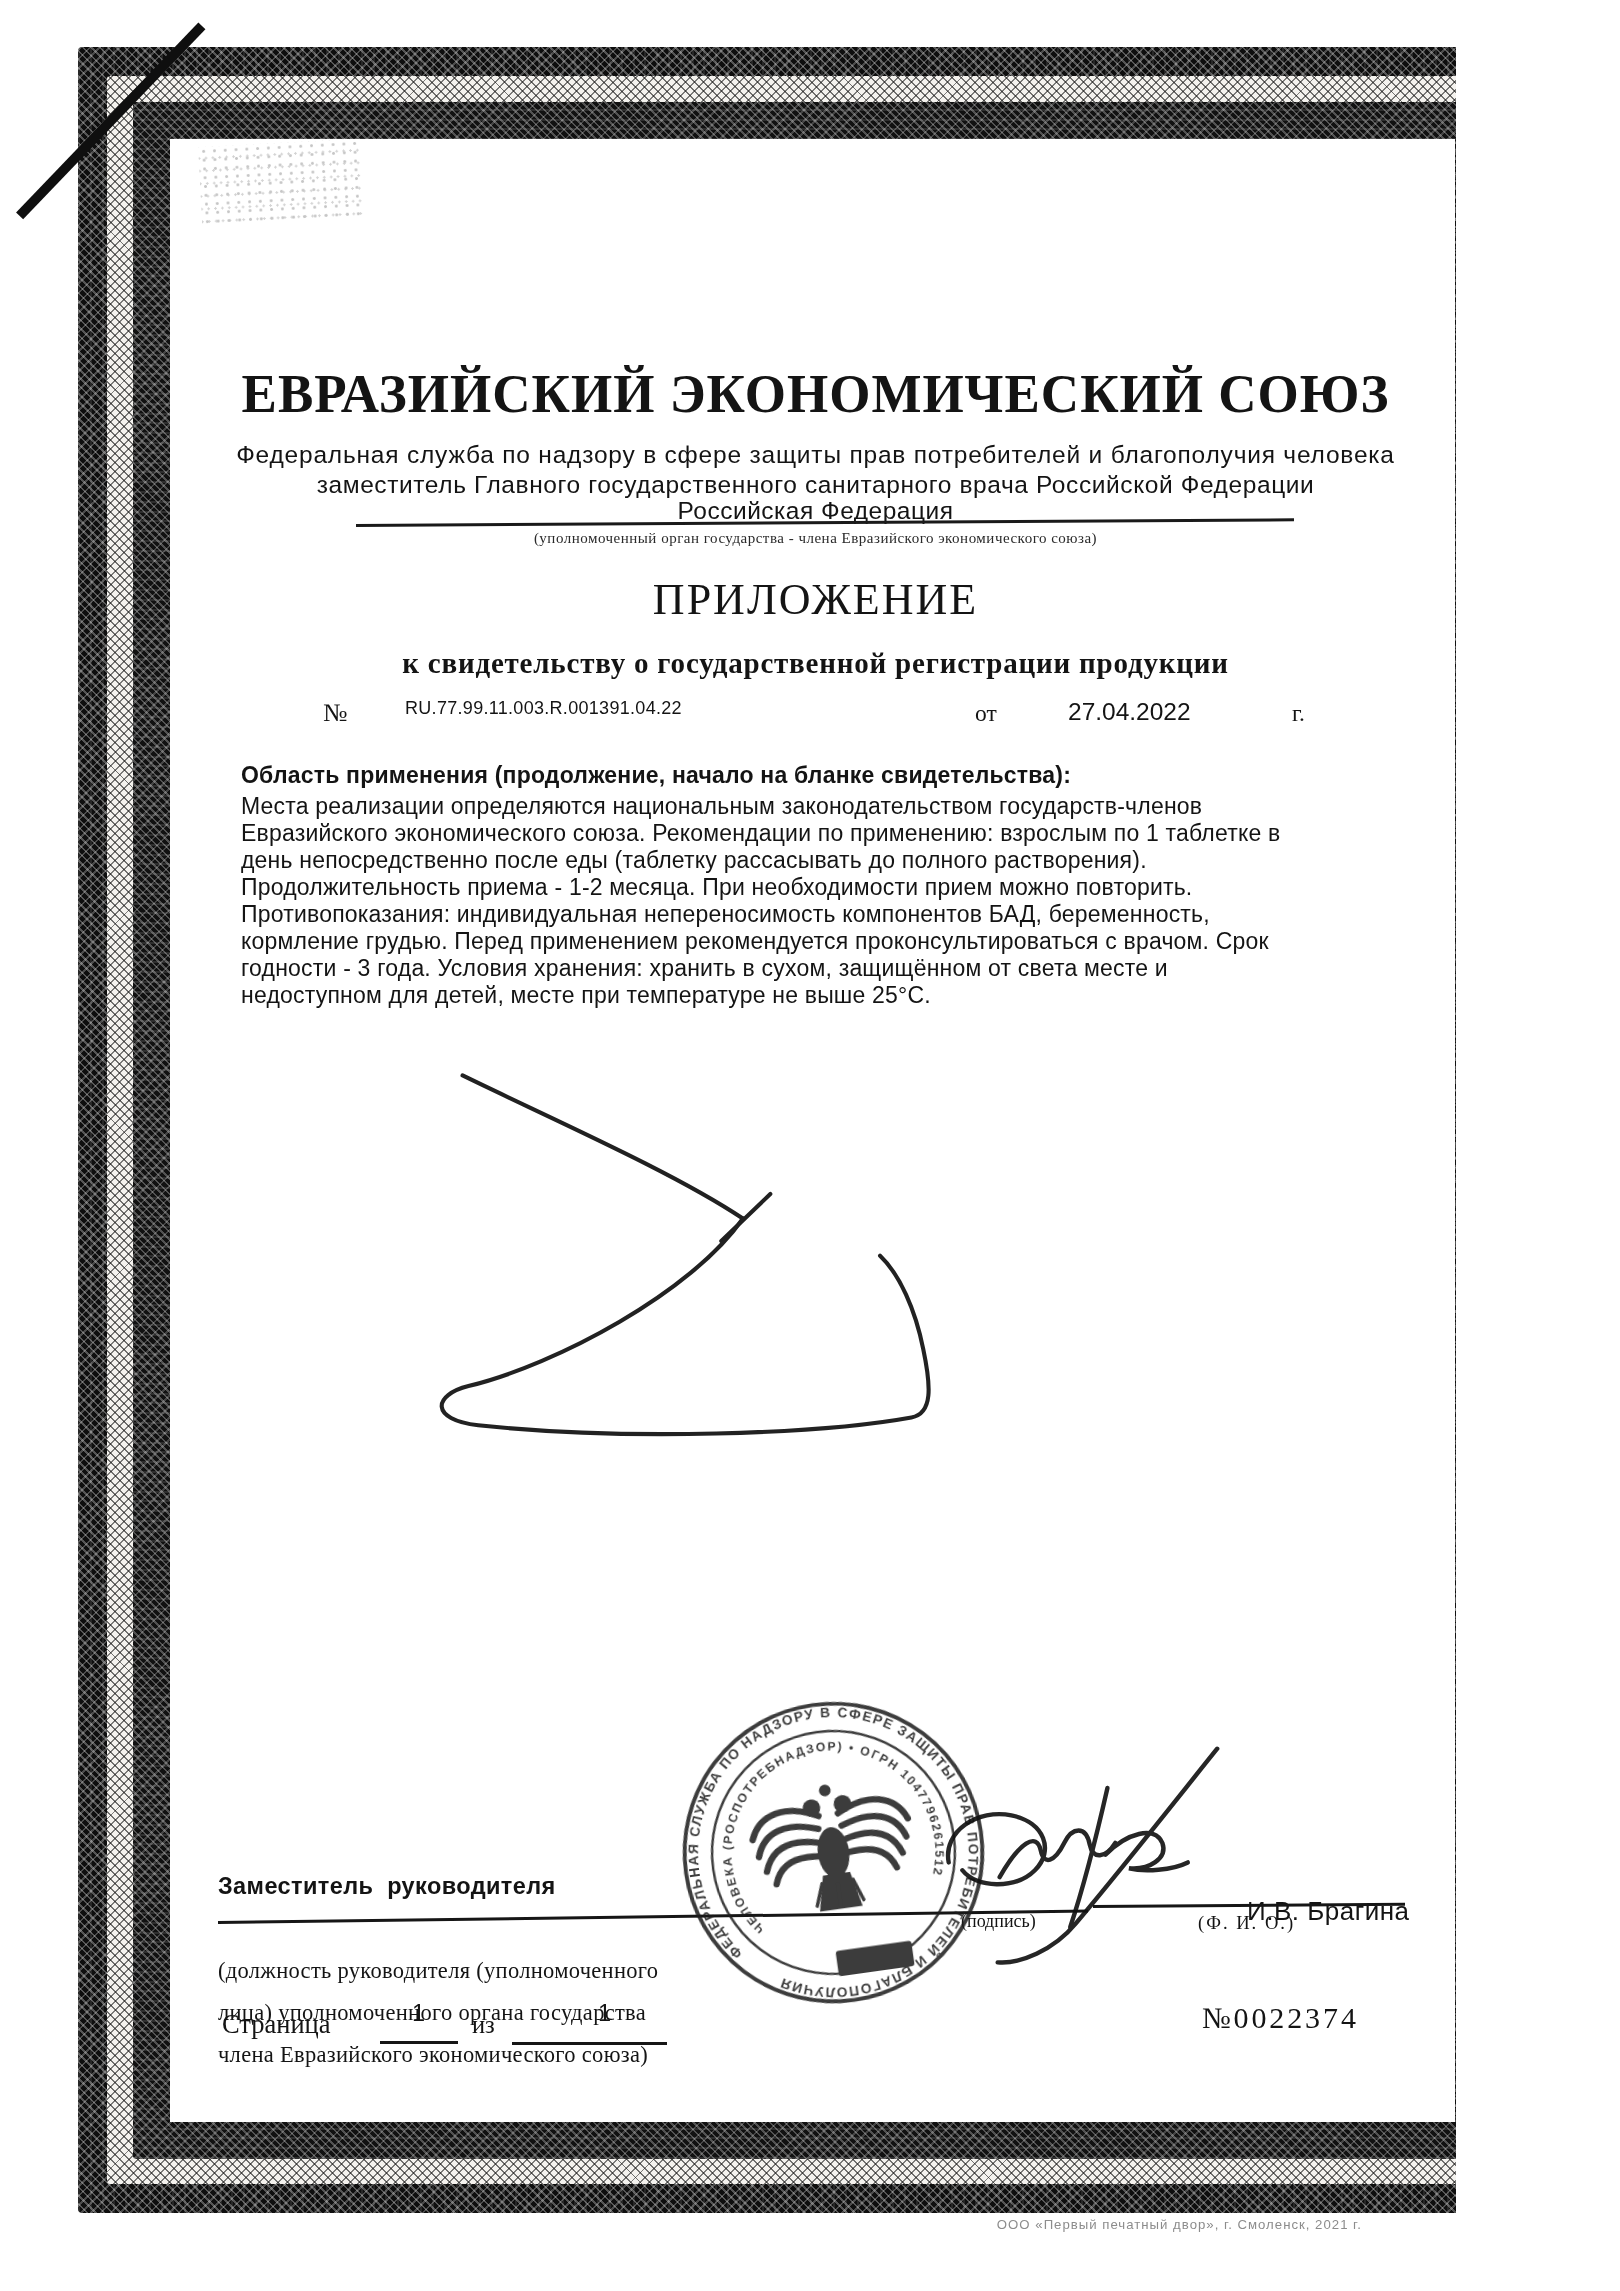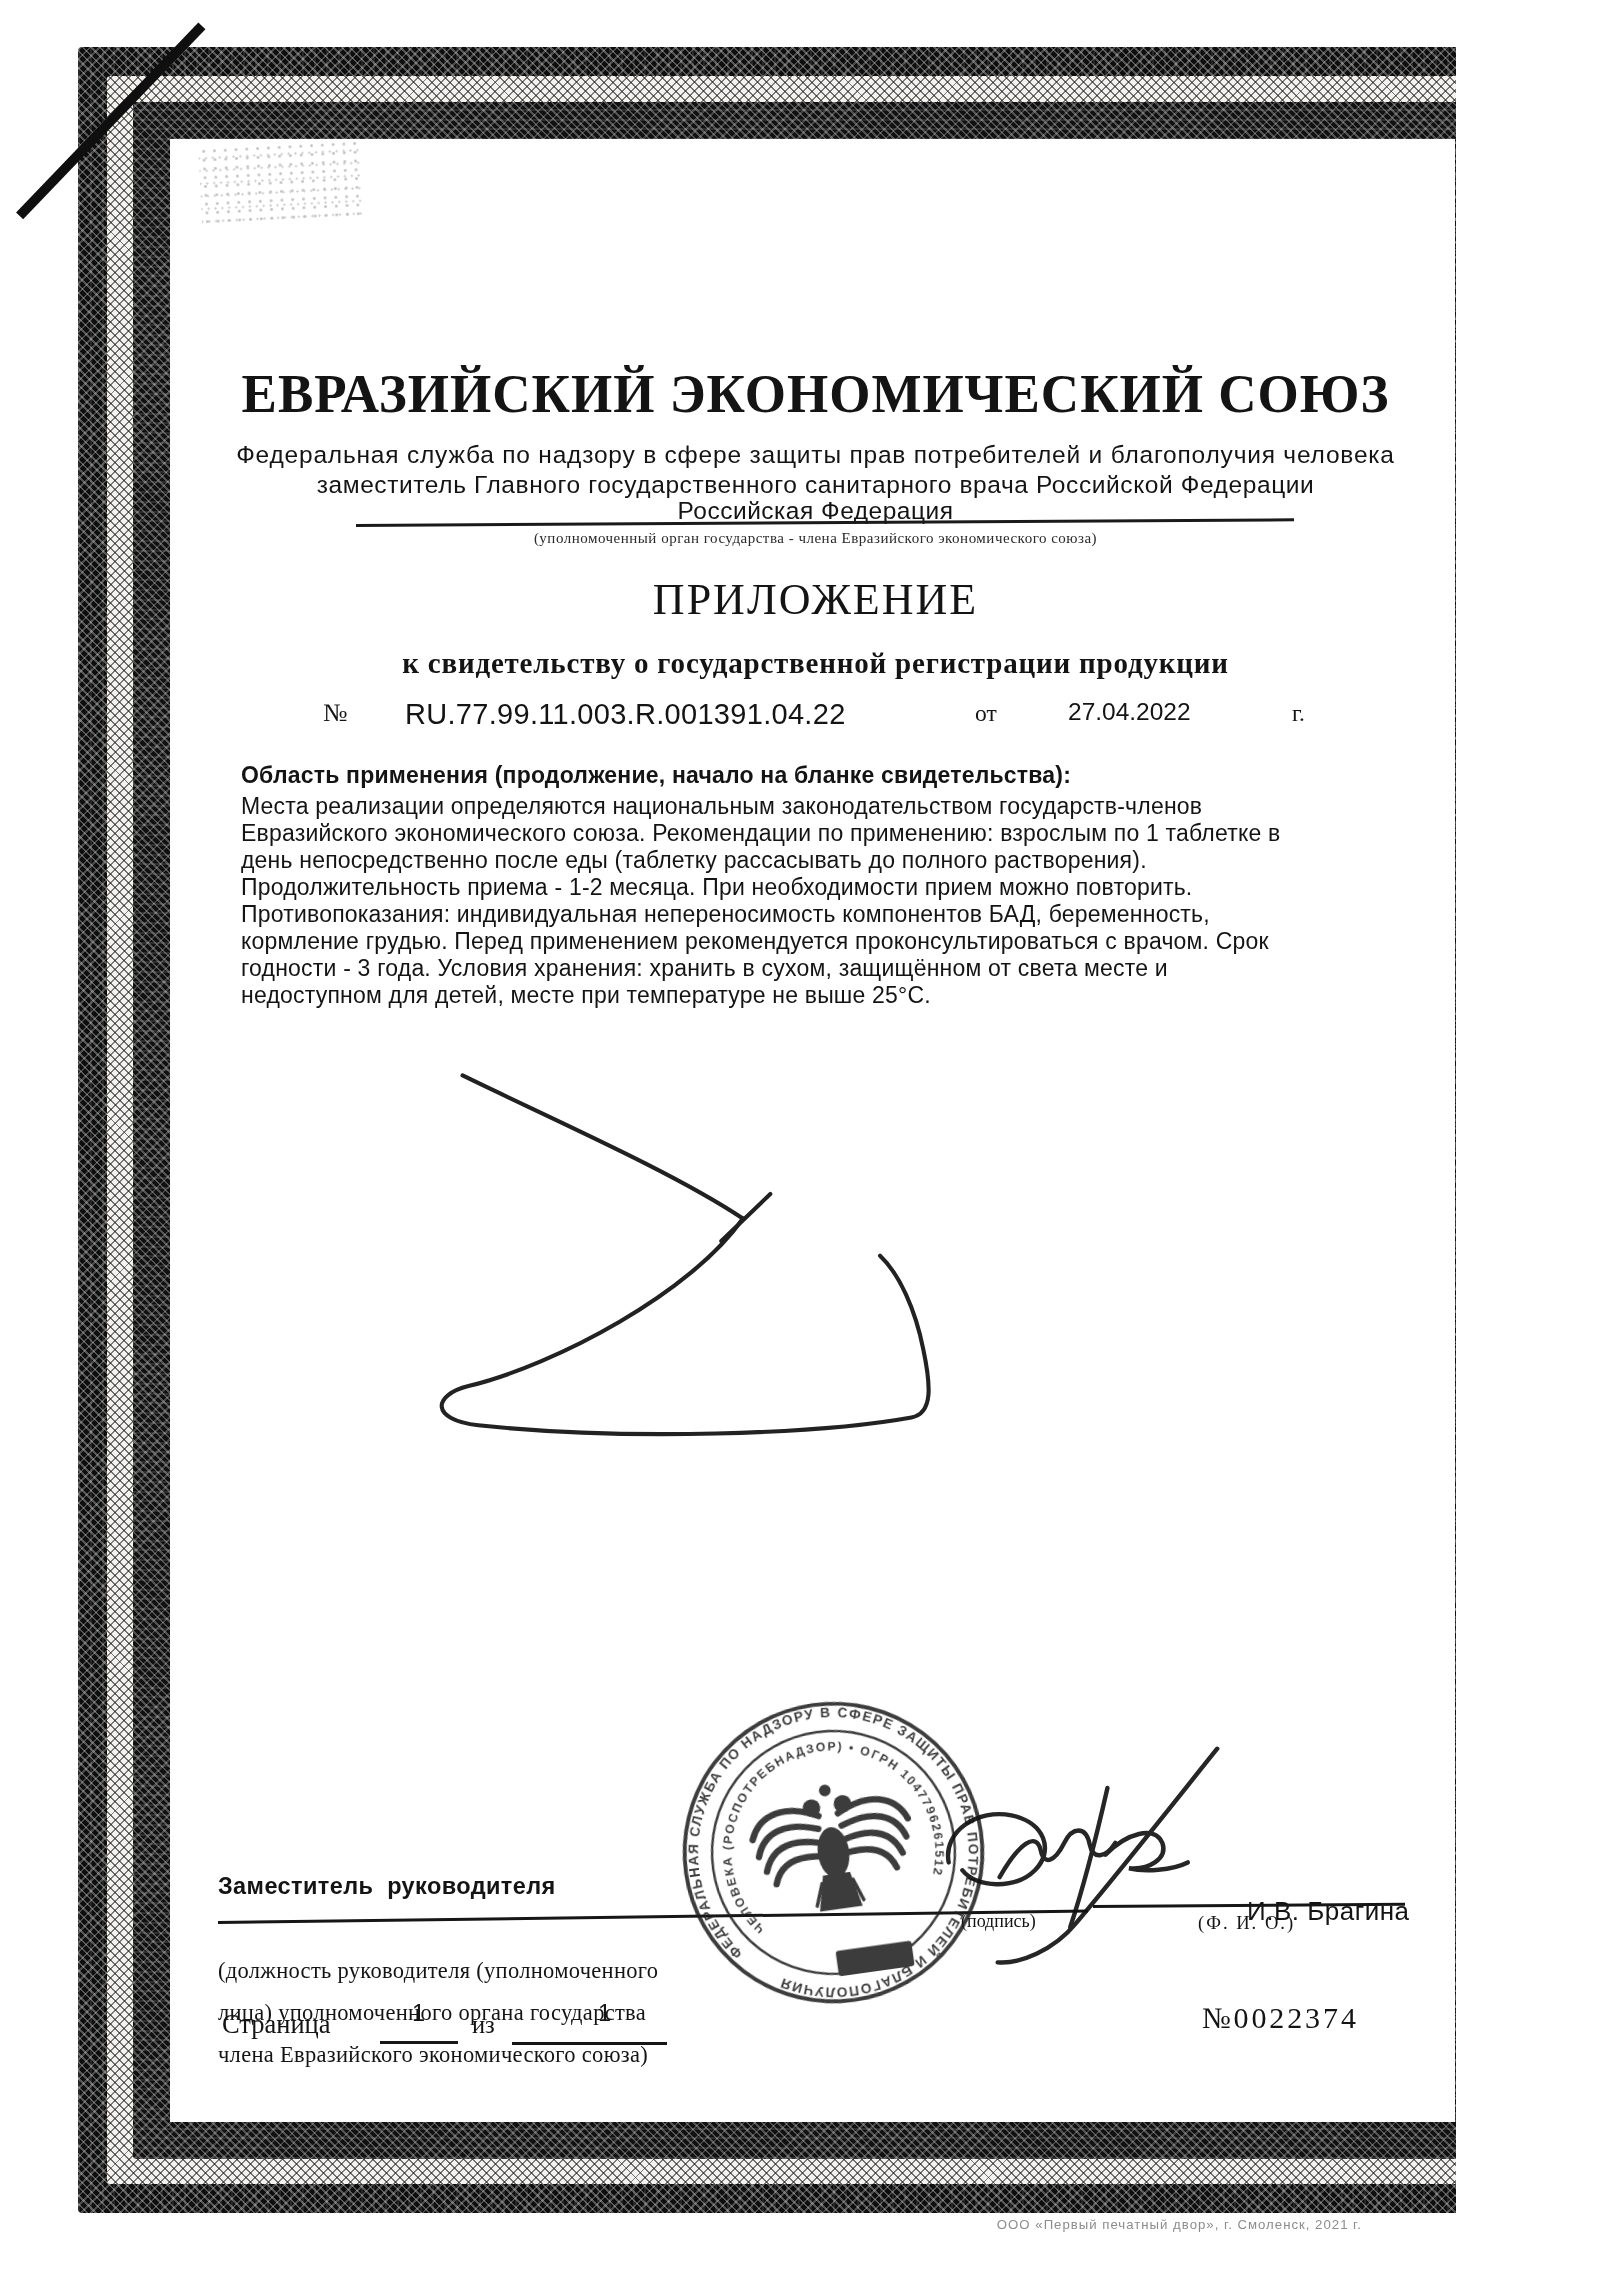--- a/index.html
+++ b/index.html
@@ -42,21 +42,21 @@
   .auth2{top:471px;font-size:24.5px;letter-spacing:0.6px;}
   .country{top:497px;font-size:24.5px;letter-spacing:0.5px;}
   .country-underline{left:356px;top:524px;width:938px;height:2.9px;background:#1a1a1a;
     transform:rotate(-.35deg);transform-origin:left center;}
   .country-note{top:530px;font-family:"Liberation Serif",serif;font-size:15px;letter-spacing:0.5px;color:#2a2a2a;}
 
   .appendix-title{top:574px;font-family:"Liberation Serif",serif;font-weight:normal;font-size:44px;letter-spacing:2px;}
   .appendix-subtitle{top:647px;font-family:"Liberation Serif",serif;font-weight:bold;font-size:29px;letter-spacing:0.8px;}
 
   .number-sign{left:323px;top:698px;font-family:"Liberation Serif",serif;font-size:25.5px;}
-  .reg-number{left:405px;top:698px;font-size:29px;letter-spacing:0.3px;}
+  .reg-number{left:405px;top:698px;font-size:18px;letter-spacing:0.3px;}
   .date-prep{left:975px;top:700px;font-family:"Liberation Serif",serif;font-size:23.5px;}
   .reg-date{left:1068px;top:698px;font-size:24.5px;}
   .year-letter{left:1292px;top:700px;font-family:"Liberation Serif",serif;font-size:23.5px;}
 
   
   .scope-heading{left:241px;top:762px;font-size:23px;font-weight:bold;letter-spacing:0.2px;}
   .scope-par{left:241px;top:793px;width:1176px;font-size:23px;line-height:27px;letter-spacing:0.2px;}
 
   
   .deputy-title{left:218px;top:1873px;font-size:23.5px;font-weight:bold;letter-spacing:0.4px;word-spacing:6.9px;}

